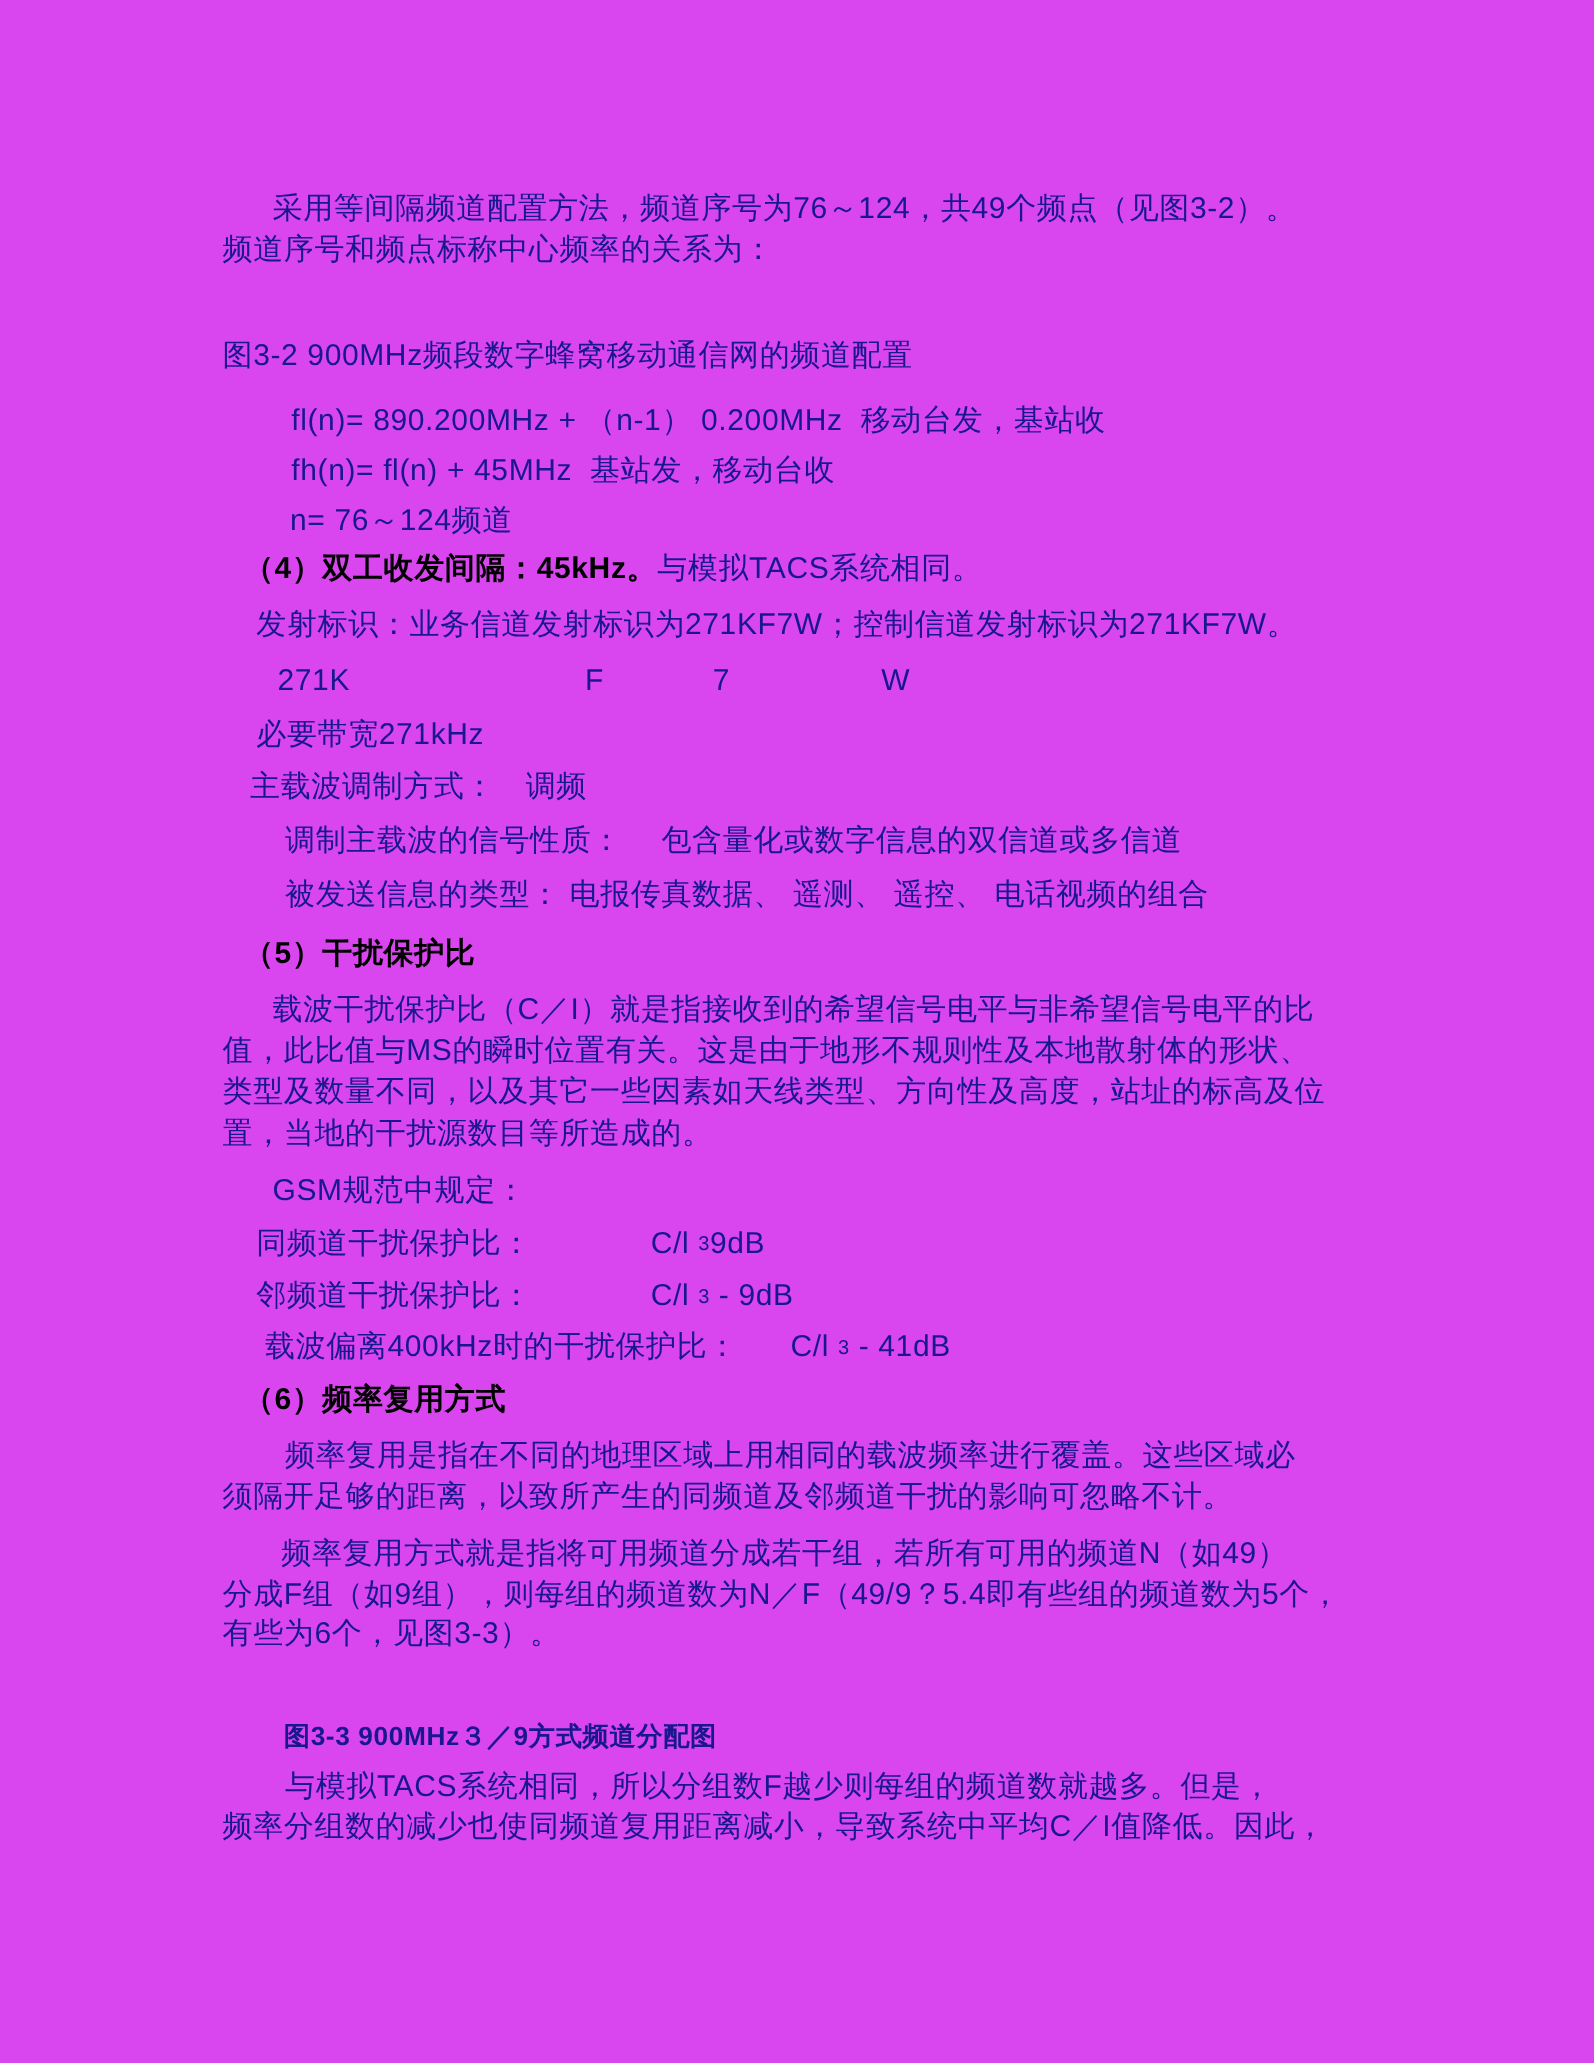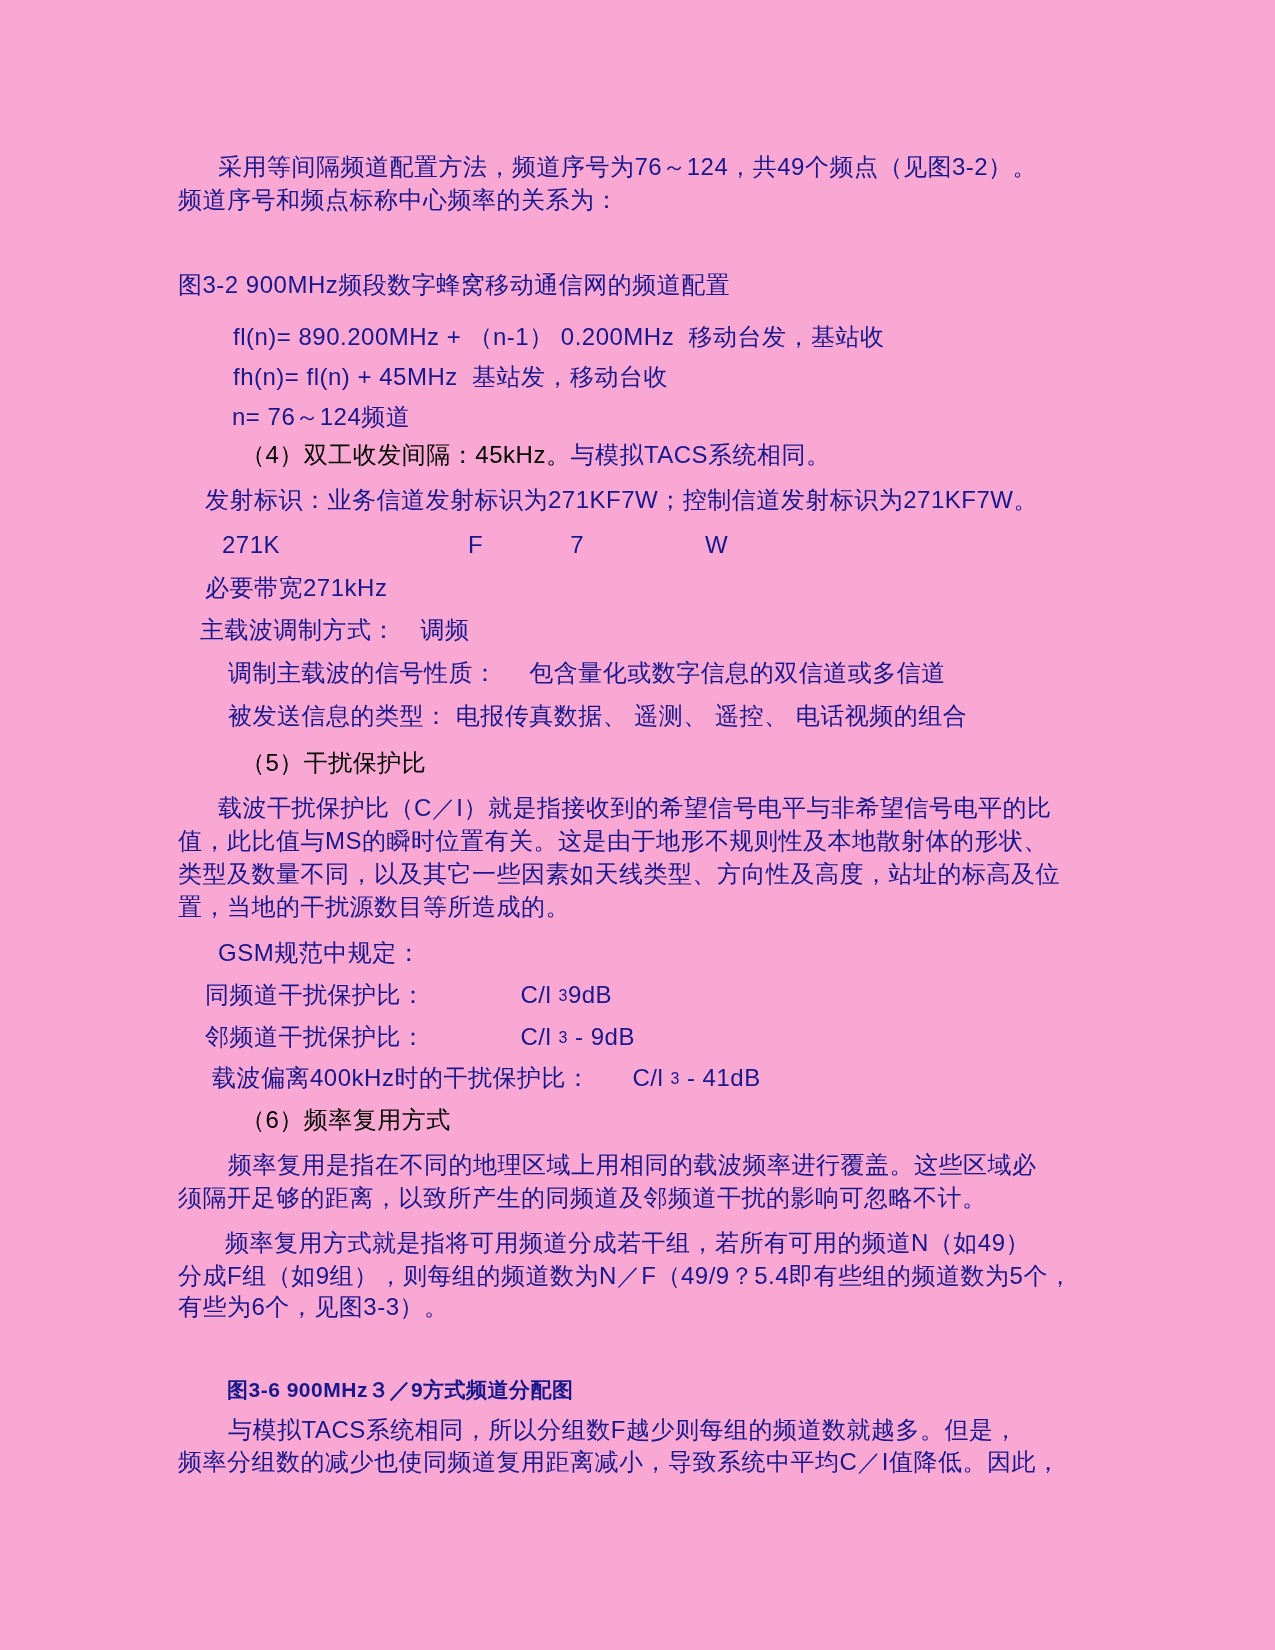--- a/index.html
+++ b/index.html
@@ -1,33 +1,33 @@
 <!DOCTYPE html>
 <html><head>
 <meta charset="utf-8">
 <style>
   html,body{margin:0;padding:0;background:#ffffff;}
   .page{
     position:relative;
     width:1275px;
     height:1650px;
-    background:#f9a8d4;
+    background:#d946ef;
     overflow:hidden;
     font-family:"Liberation Sans", sans-serif;
   }
   .ln{
     position:absolute;
     font-size:24px;
     line-height:1.25;
     color:#18188c;
     white-space:pre;
     font-weight:400;
     letter-spacing:0.5px;
   }
-  .bold-black{font-weight:400;color:#000000;margin-left:46px;}
+  .bold-black{font-weight:700;color:#000000;}
   .cap{font-weight:400;}
   .cap-sm{font-size:21px;font-weight:700;}
   .sub3{font-size:16px;vertical-align:2px;}
   .sp{display:inline-block;height:1px;}
   .sp188{width:188px;} .sp87{width:87px;} .sp121{width:121px;}
   .sp95{width:95px;} .sp42{width:42px;}
 </style>
 </head>
 <body>
 
@@ -70,18 +70,18 @@
 
   <div class="ln bold-black" style="left:195px;top:1105px">（6）频率复用方式</div>
 
   <div class="ln" style="left:178px;top:1183px">须隔开足够的距离，以致所产生的同频道及邻频道干扰的影响可忽略不计。</div>
   <div class="ln" style="left:228px;top:1150px">频率复用是指在不同的地理区域上用相同的载波频率进行覆盖。这些区域必</div>
 
   <div class="ln" style="left:225px;top:1228px">频率复用方式就是指将可用频道分成若干组，若所有可用的频道N（如49）</div>
   <div class="ln" style="left:178px;top:1261px">分成F组（如9组），则每组的频道数为N／F（49/9？5.4即有些组的频道数为5个，</div>
   <div class="ln" style="left:178px;top:1292px">有些为6个，见图3-3）。</div>
 
-  <div class="ln cap-sm" style="left:227px;top:1377px">图3-6 900MHz３／9方式频道分配图</div>
+  <div class="ln cap-sm" style="left:227px;top:1377px">图3-3 900MHz３／9方式频道分配图</div>
 
   <div class="ln" style="left:228px;top:1415px">与模拟TACS系统相同，所以分组数F越少则每组的频道数就越多。但是，</div>
   <div class="ln" style="left:178px;top:1447px">频率分组数的减少也使同频道复用距离减小，导致系统中平均C／I值降低。因此，</div>
 
 </div>
 
 </body></html>

